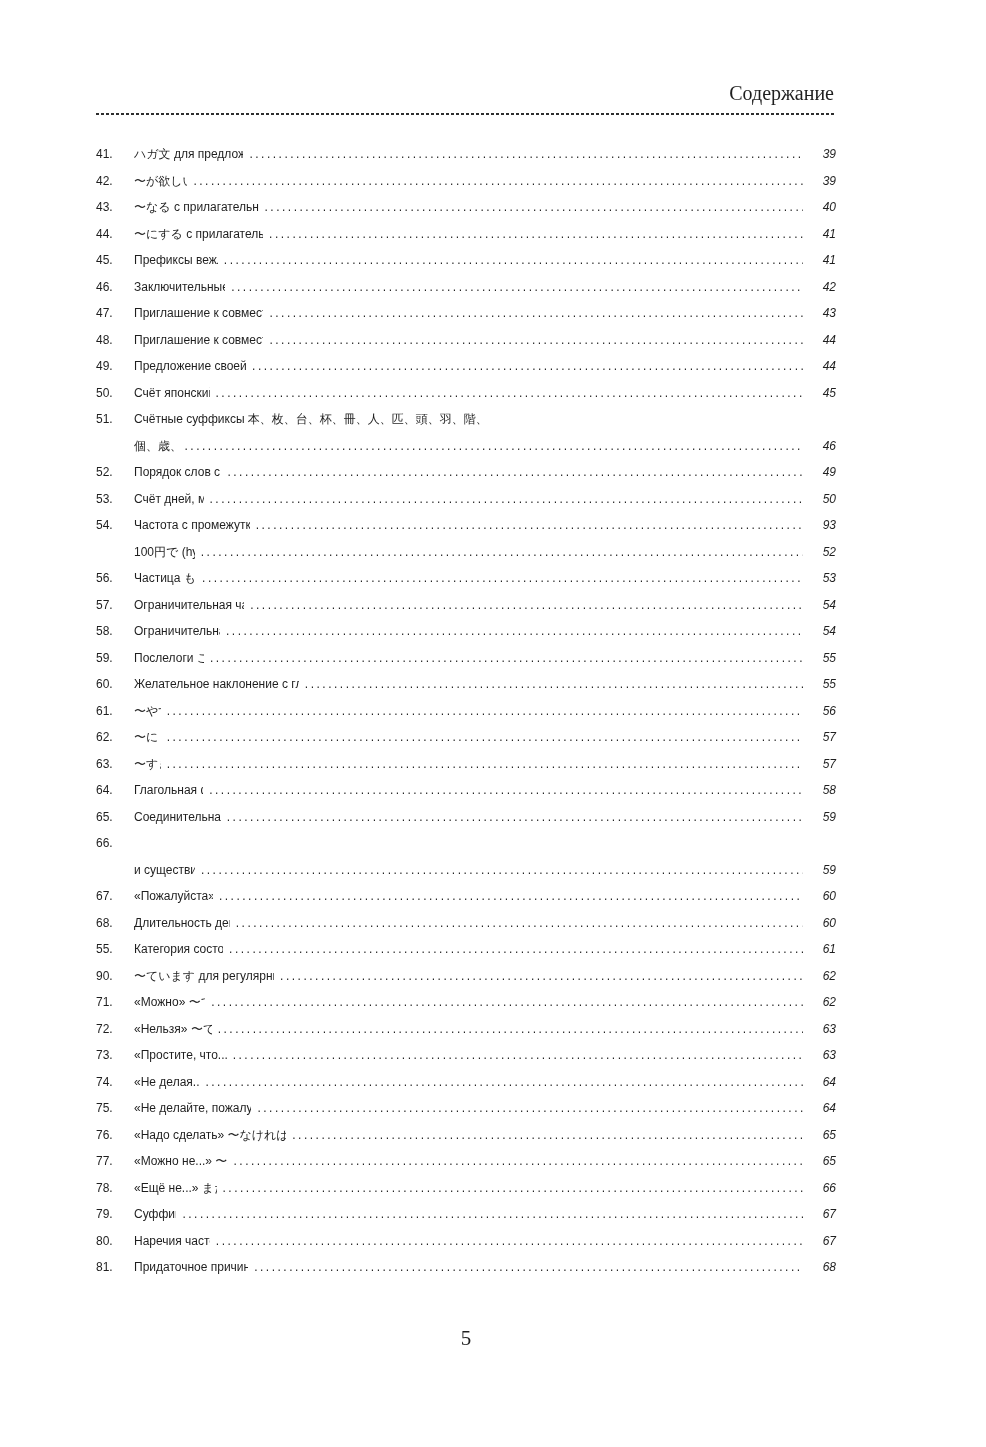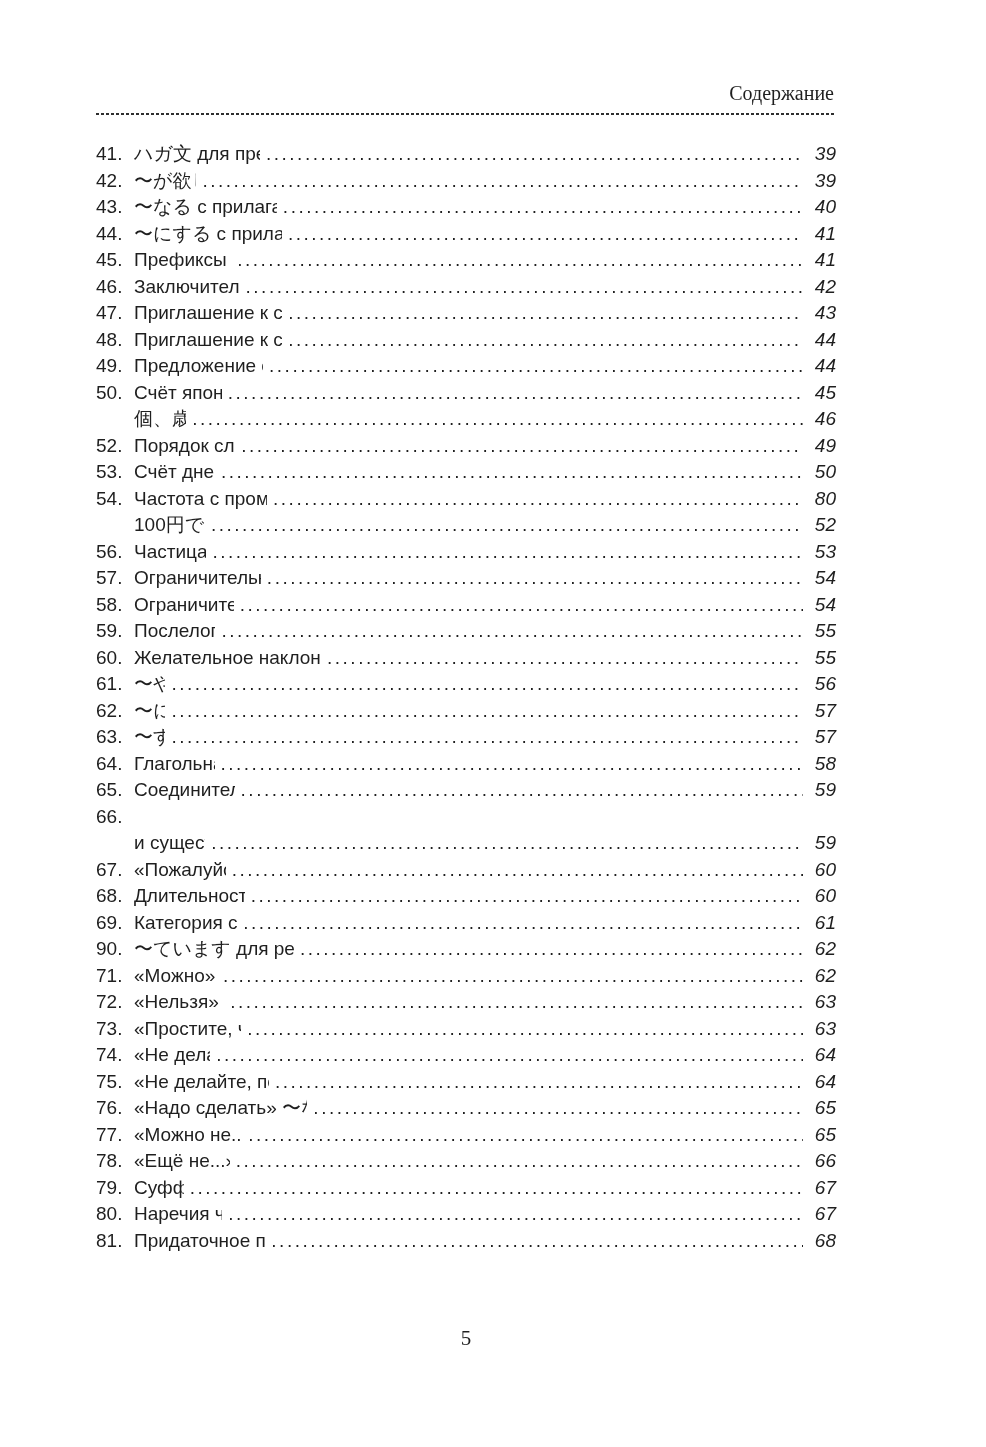--- a/index.html
+++ b/index.html
@@ -36,21 +36,21 @@
     left: 0;
     right: 0;
     height: 2px;
     background: repeating-linear-gradient(90deg, #2e2e2e 0 3px, transparent 3px 5px);
   }
   .toc {
     position: absolute;
     top: 141px;
     left: 0;
     right: 0;
-    font-size: 19px;
+    font-size: 12px;
   }
   .toc-line {
     display: flex;
     align-items: baseline;
     height: 26.5px;
     line-height: 26.5px;
     white-space: nowrap;
   }
   .toc-num {
     flex: 0 0 38px;
@@ -153,20 +153,24 @@
           <span class="toc-dots"></span>
           <span class="toc-page">44</span>
         </div>
         <div class="toc-line">
           <span class="toc-num">50.</span>
           <span class="toc-text">Счёт японский и китайский</span>
           <span class="toc-dots"></span>
           <span class="toc-page">45</span>
         </div>
         <div class="toc-line">
+          <span class="toc-num">51.</span>
+          <span class="toc-text">Счётные суффиксы 本、枚、台、杯、冊、人、匹、頭、羽、階、</span>
+        </div>
+        <div class="toc-line">
           <span class="toc-num"></span>
           <span class="toc-text">個、歳、時、分</span>
           <span class="toc-dots"></span>
           <span class="toc-page">46</span>
         </div>
         <div class="toc-line">
           <span class="toc-num">52.</span>
           <span class="toc-text">Порядок слов с числительными</span>
           <span class="toc-dots"></span>
           <span class="toc-page">49</span>
@@ -174,21 +178,21 @@
         <div class="toc-line">
           <span class="toc-num">53.</span>
           <span class="toc-text">Счёт дней, месяцев, лет</span>
           <span class="toc-dots"></span>
           <span class="toc-page">50</span>
         </div>
         <div class="toc-line">
           <span class="toc-num">54.</span>
           <span class="toc-text">Частота с промежутком времени 〜間に〜回</span>
           <span class="toc-dots"></span>
-          <span class="toc-page">80</span>
+          <span class="toc-page">93</span>
         </div>
         <div class="toc-line">
           <span class="toc-num"></span>
           <span class="toc-text">100円で (hyakuen de)</span>
           <span class="toc-dots"></span>
           <span class="toc-page">52</span>
         </div>
         <div class="toc-line">
           <span class="toc-num">56.</span>
           <span class="toc-text">Частица も со счётом</span>
@@ -264,21 +268,21 @@
           <span class="toc-dots"></span>
           <span class="toc-page">60</span>
         </div>
         <div class="toc-line">
           <span class="toc-num">68.</span>
           <span class="toc-text">Длительность действия 〜ています</span>
           <span class="toc-dots"></span>
           <span class="toc-page">60</span>
         </div>
         <div class="toc-line">
-          <span class="toc-num">69.</span>
+          <span class="toc-num">55.</span>
           <span class="toc-text">Категория состояния 〜ています</span>
           <span class="toc-dots"></span>
           <span class="toc-page">61</span>
         </div>
         <div class="toc-line">
           <span class="toc-num">90.</span>
           <span class="toc-text">〜ています для регулярных действий, занятий по жизни</span>
           <span class="toc-dots"></span>
           <span class="toc-page">62</span>
         </div>

